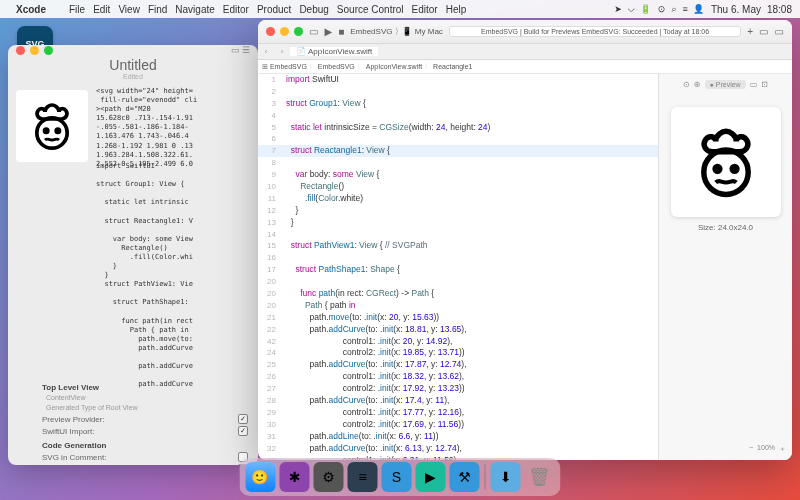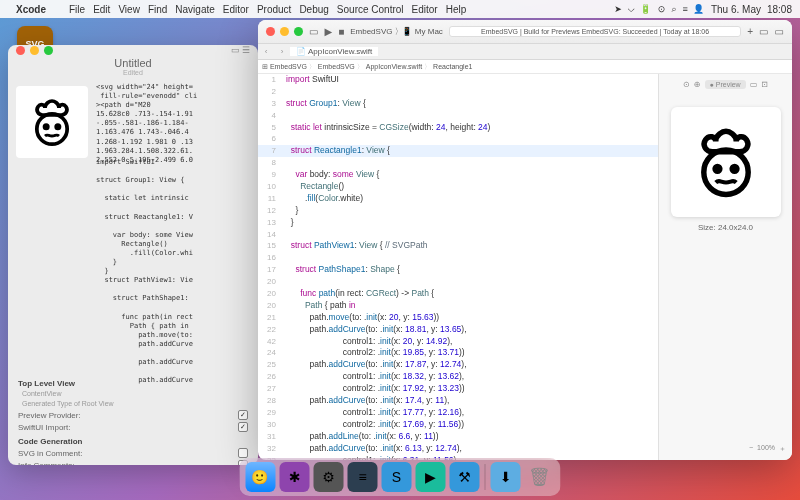--- a/index.html
+++ b/index.html
@@ -6,36 +6,36 @@
 body { width: 800px; height: 500px; overflow: hidden; background: linear-gradient(135deg, #5b9bd5 0%, #a569bd 50%, #e74c3c 100%); position: relative; }
 
 .menubar { height: 18px; background: rgba(250,250,250,0.95); display: flex; align-items: center; padding: 0 8px; font-size: 10px; color: #333; position: relative; z-index: 100; }
 .menubar .apple { font-size: 11px; margin-right: 8px; }
 .menubar .appname { font-weight: 600; margin-right: 23px; }
 .menubar .menu-item { margin-right: 8px; }
 .menubar .right { margin-left: auto; display: flex; align-items: center; gap: 6px; }
 .menubar .icon-sm { font-size: 9px; }
 
 .desktop-icon { position: absolute; top: 26px; left: 12px; width: 46px; text-align: center; z-index: 1; }
-.desktop-icon .icon { width: 36px; height: 36px; background: #a16207; border-radius: 8px; margin: 0 auto 2px; display: flex; align-items: center; justify-content: center; color: #fff; font-size: 9px; font-weight: 600; box-shadow: 0 2px 4px rgba(0,0,0,0.2); }
+.desktop-icon .icon { width: 36px; height: 36px; background: #0c4a6e; border-radius: 8px; margin: 0 auto 2px; display: flex; align-items: center; justify-content: center; color: #fff; font-size: 9px; font-weight: 600; box-shadow: 0 2px 4px rgba(0,0,0,0.2); }
 .desktop-icon .label { font-size: 8px; color: #fff; text-shadow: 0 1px 2px rgba(0,0,0,0.5); }
 
 
 .win1 { position: absolute; top: 45px; left: 8px; width: 250px; height: 420px; background: #ececec; border-radius: 8px; box-shadow: 0 8px 30px rgba(0,0,0,0.25); z-index: 5; display: flex; flex-direction: column; overflow: hidden; }
 .win1-top { height: 24px; display: flex; align-items: center; padding: 0 8px; gap: 5px; }
 .traffic { display: flex; gap: 5px; }
 .tl { width: 9px; height: 9px; border-radius: 50%; }
 .tl.r { background: #ff5f56; }
 .tl.y { background: #ffbd2e; }
 .tl.g { background: #27c93f; }
 .win1-body { flex: 1; display: flex; flex-direction: column; padding: 4px; }
 .logo-box { width: 72px; height: 72px; background: #fff; border-radius: 4px; margin: 4px; display: flex; align-items: center; justify-content: center; position: relative; }
 .logo-box .chef { width: 56px; height: 56px; }
 .svg-text { position: absolute; top: 5px; left: 88px; right: 2px; font-family: 'SF Mono', Menlo, monospace; font-size: 7px; color: #333; line-height: 1.3; white-space: pre-wrap; word-break: break-all; }
-.settings { margin-top: 88px; padding: 2px 6px; font-size: 8px; color: #555; }
+.settings { margin-top: 88px; padding: 2px 6px; font-size: 8px; color: #555; margin-left: 24px; }
 .settings .section { font-weight: 600; margin: 5px 0 2px; font-size: 8px; color: #444; }
 .settings .row { display: flex; justify-content: space-between; align-items: center; margin: 2px 0; }
 .settings .row .lbl { color: #666; }
 .checkbox { width: 10px; height: 10px; border: 1px solid #888; border-radius: 2px; display: inline-flex; align-items: center; justify-content: center; font-size: 7px; background: #fff; }
 .checkbox.checked::after { content: '✓'; color: #333; }
 .sub { font-size: 7px; color: #999; margin: 1px 0 3px 4px; }
 
 
 .win2 { position: absolute; top: 20px; left: 258px; width: 534px; height: 440px; background: #fff; border-radius: 8px; box-shadow: 0 10px 40px rgba(0,0,0,0.3); z-index: 10; display: flex; flex-direction: column; overflow: hidden; }
 .win2-toolbar { height: 24px; background: linear-gradient(#f7f7f7, #ececec); border-bottom: 1px solid #d8d8d8; display: flex; align-items: center; padding: 0 8px; gap: 6px; font-size: 8px; color: #555; }
@@ -116,21 +116,21 @@
 <div class="win1">
   <div class="win1-top">
     <div class="traffic">
       <div class="tl r"></div>
       <div class="tl y"></div>
       <div class="tl g"></div>
     </div>
     <div style="margin-left:auto;font-size:9px;color:#888;">▭ ☰</div>
   </div>
   <div style="display:flex;align-items:center;justify-content:center;flex-direction:column;padding:2px 0;">
-    <span style="font-size:11px;color:#666;">Untitled</span>
+    <span style="font-size:14px;color:#666;">Untitled</span>
     <span style="font-size:7px;color:#aaa;">Edited</span>
   </div>
   <div class="win1-body" style="position:relative;">
     <div class="logo-box">
       <div class="chef">
         <svg viewBox="0 0 24 24">
             <g fill="none" stroke="#000" stroke-width="1.6">
               <circle cx="12" cy="15" r="6.5"></circle>
               <path d="M8 9 C6 9 5 7 6 5.5 C7 4 9 4.5 9 6 M9 6 C9 4 11 3 12 3 C13 3 15 4 15 6 M15 6 C15 4.5 17 4 18 5.5 C19 7 18 9 16 9 M8 9 L16 9"></path>
               <circle cx="9.5" cy="14" r=".7" fill="#000"></circle>

